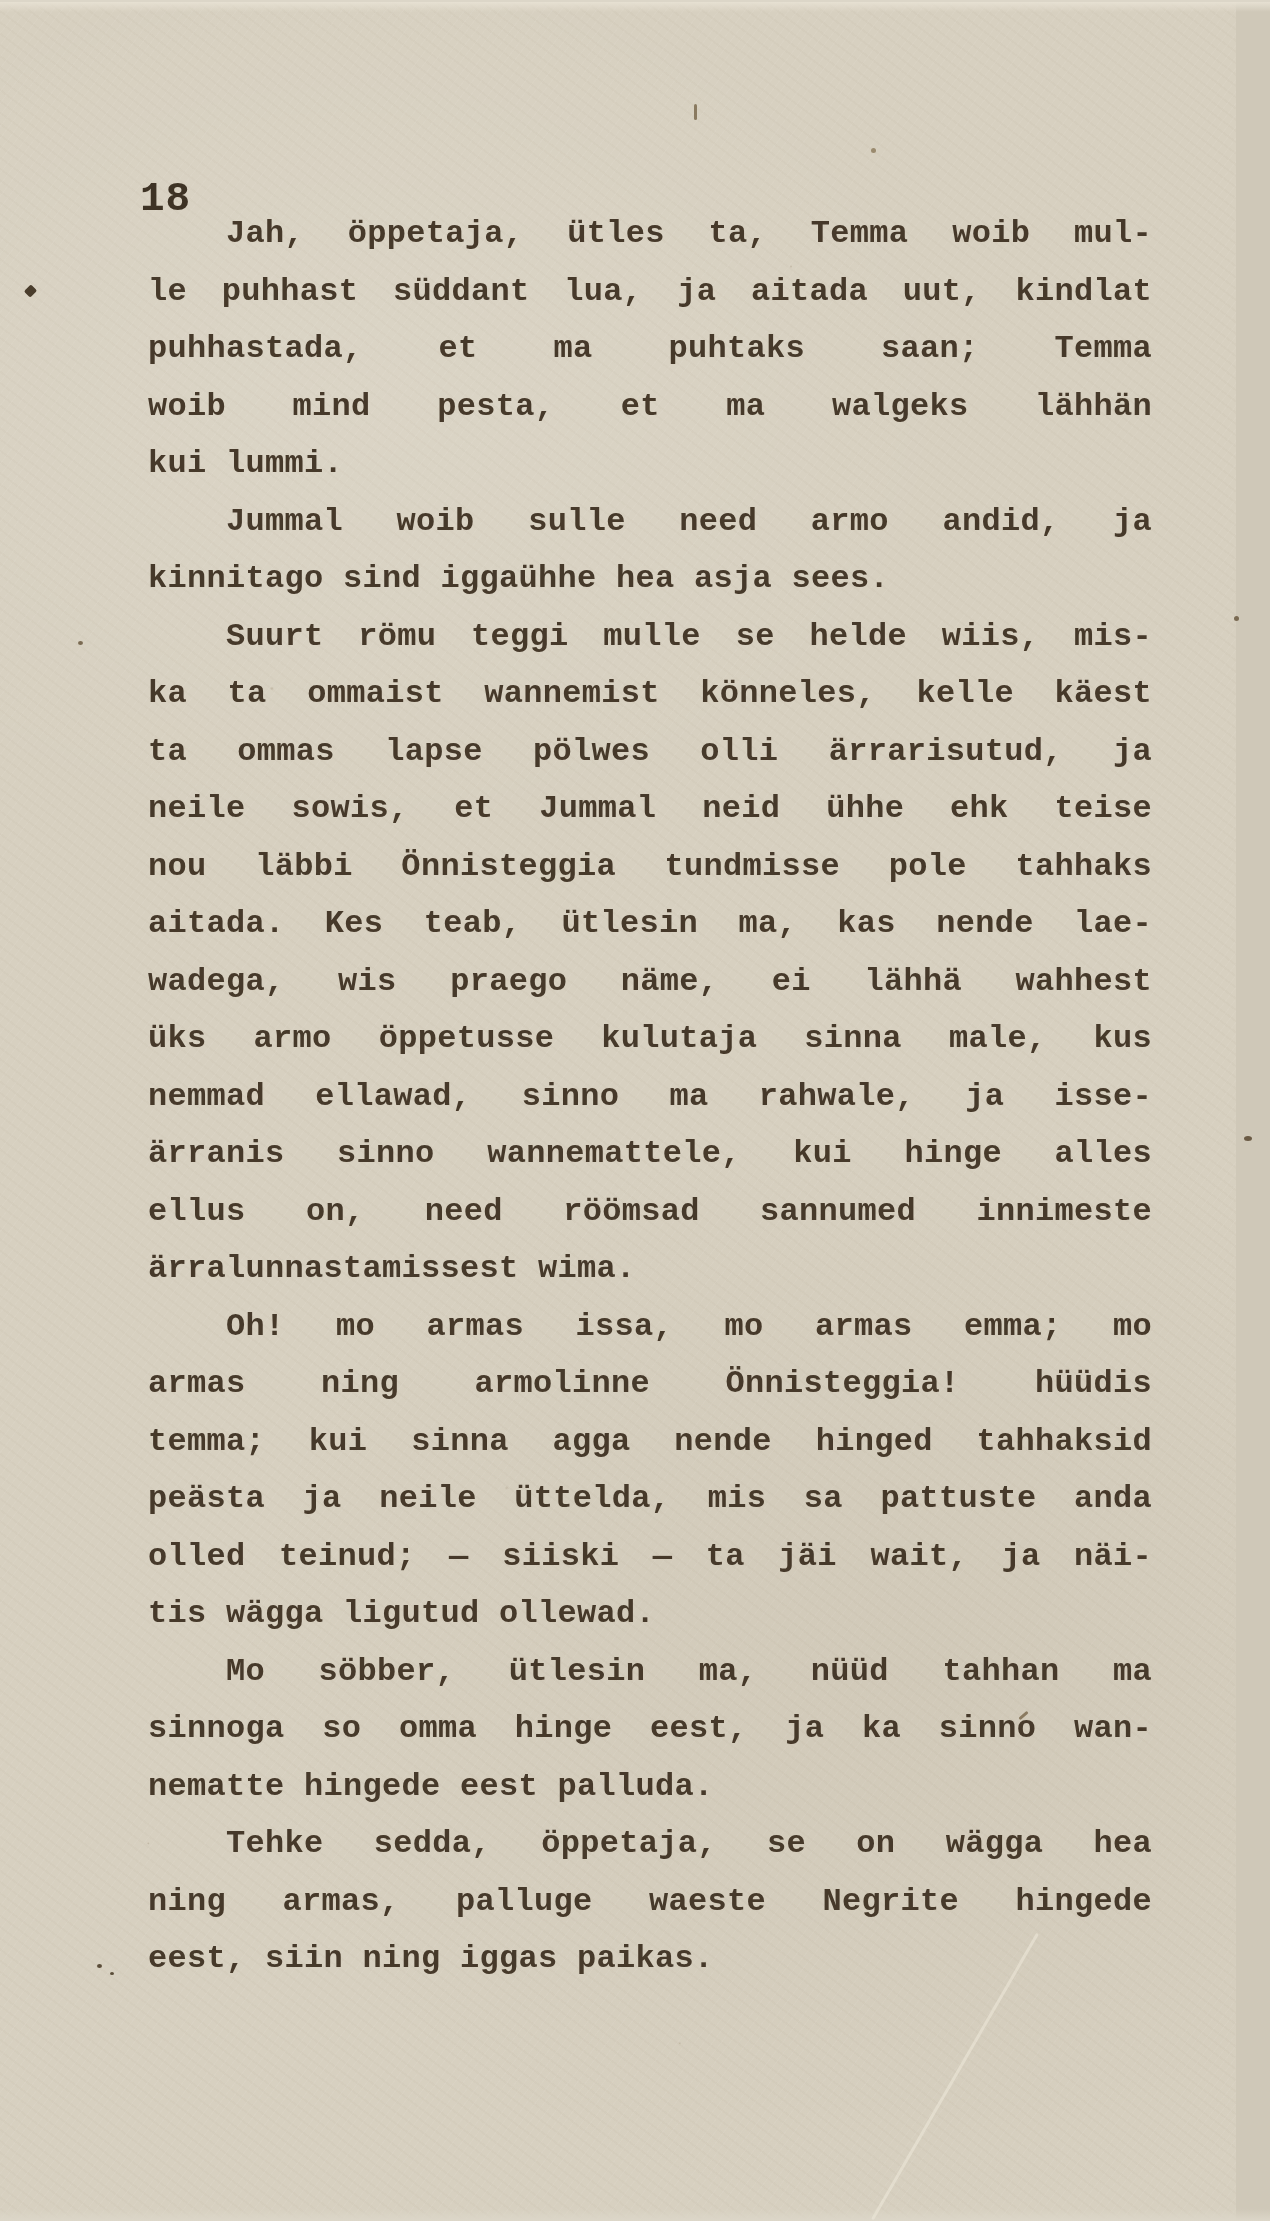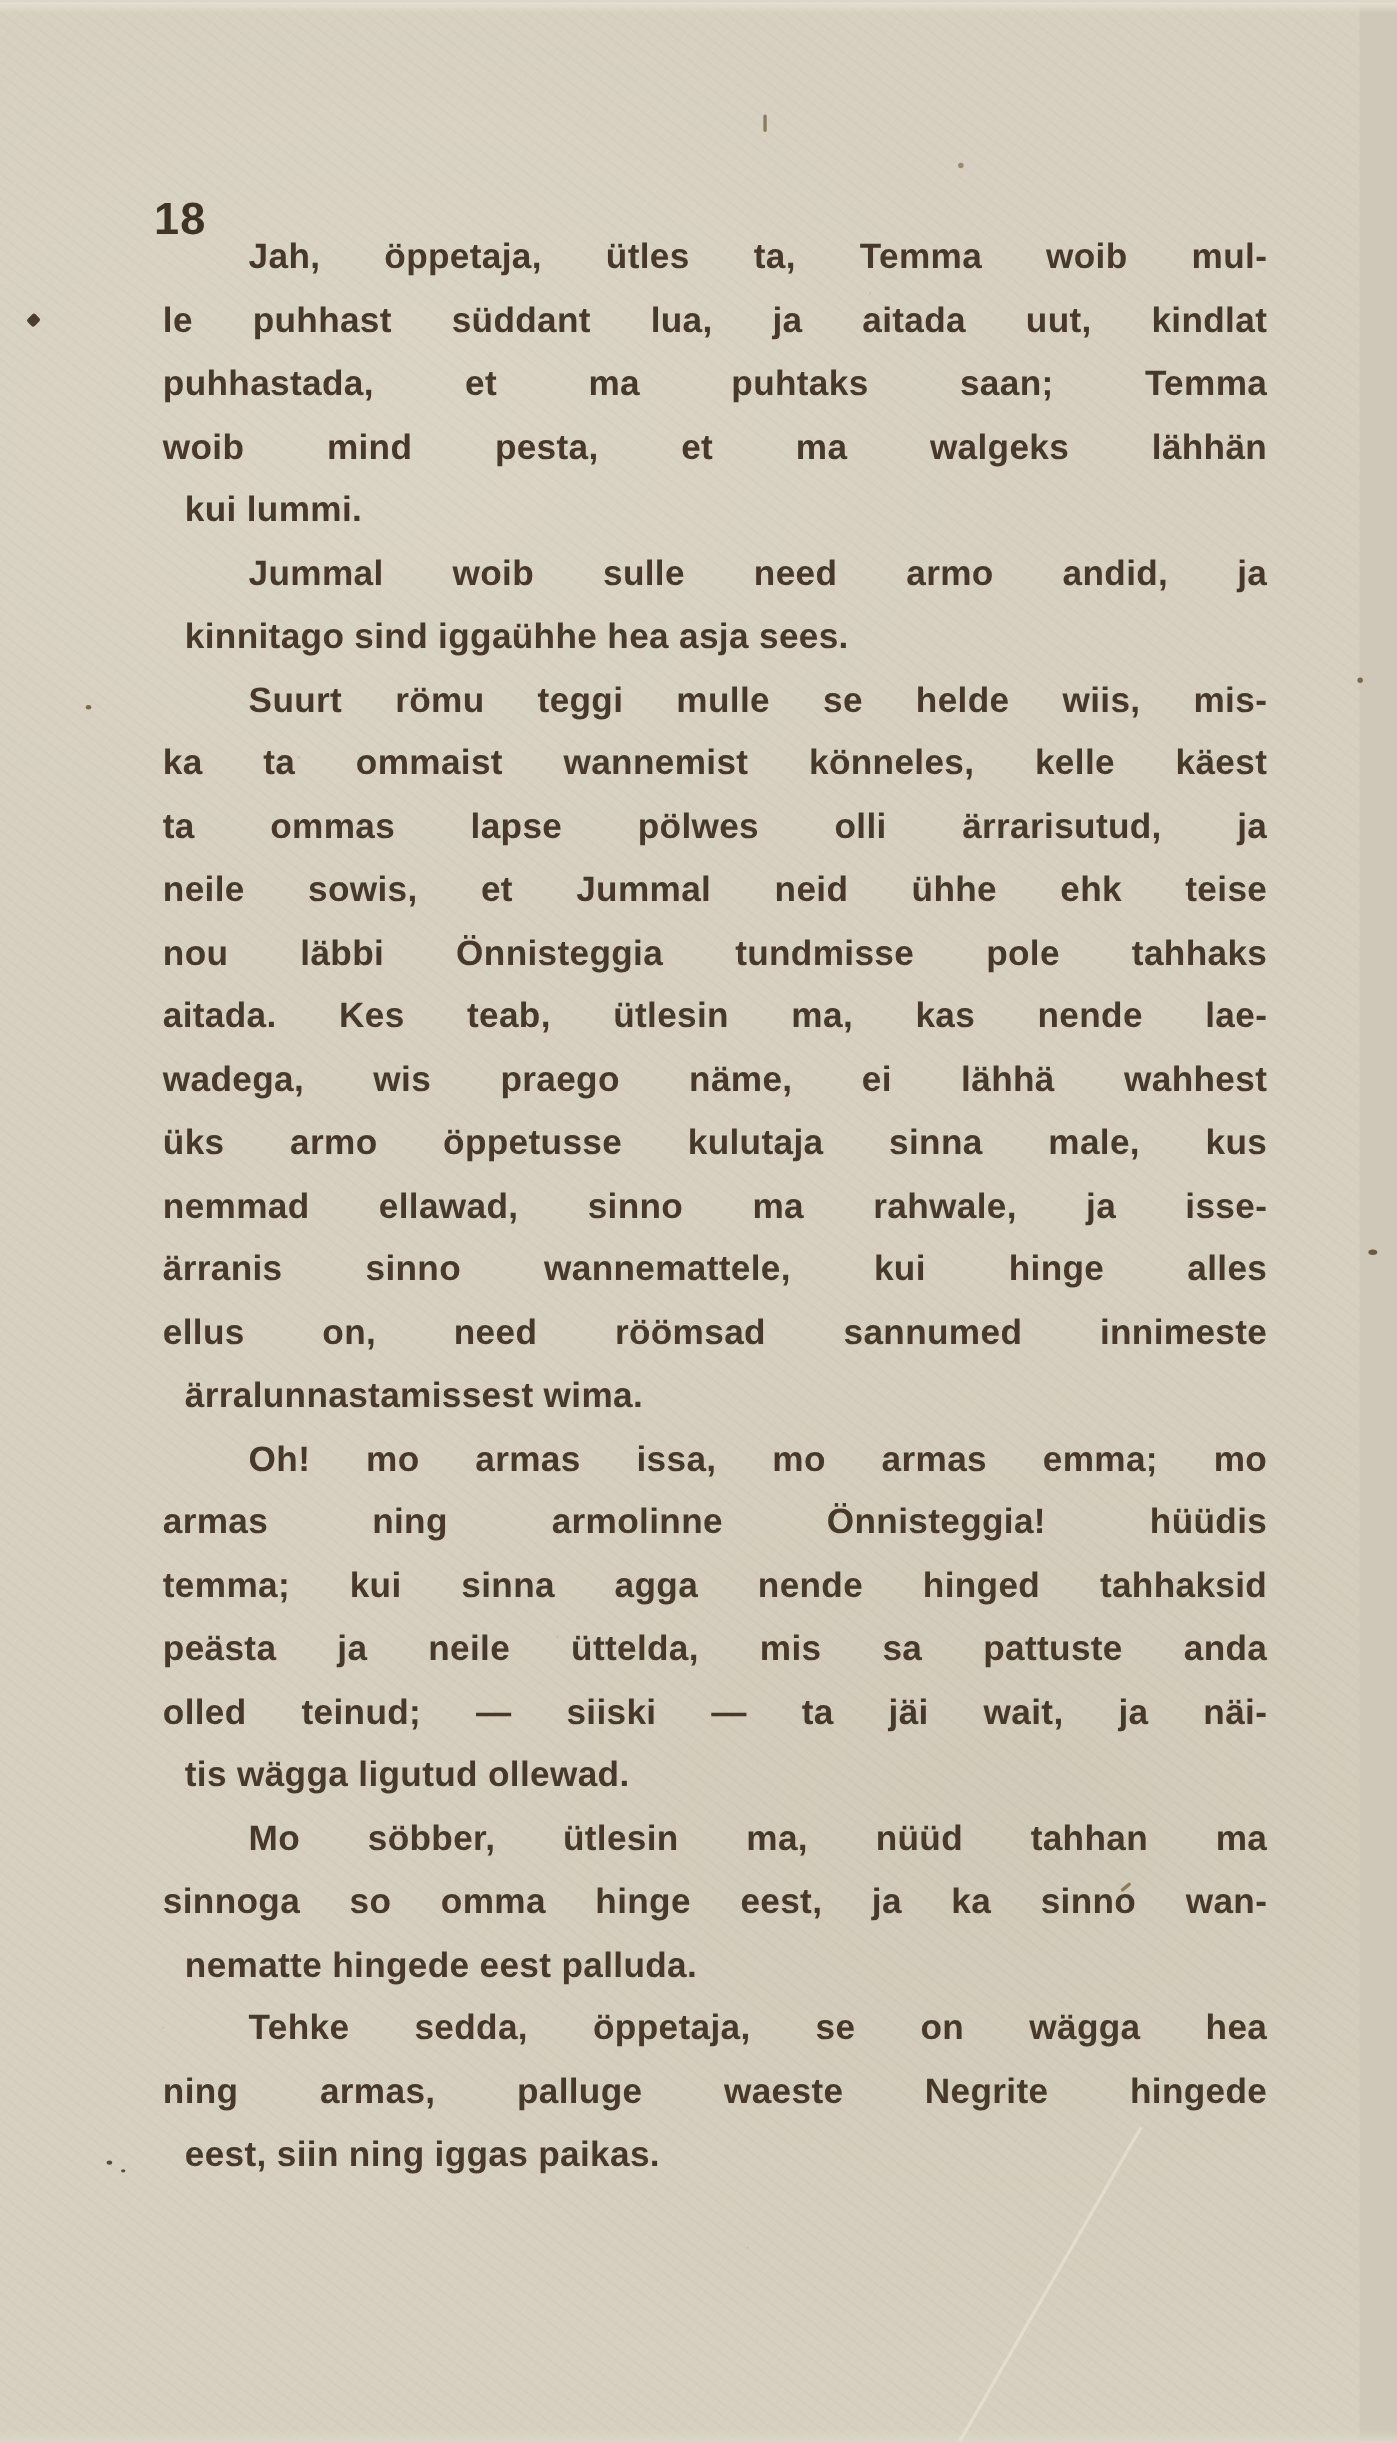--- a/index.html
+++ b/index.html
@@ -19,21 +19,21 @@
       radial-gradient(ellipse 900px 650px at 28% 18%, rgba(255,255,250,0.10), rgba(255,255,250,0) 70%),
       radial-gradient(ellipse 1000px 800px at 75% 75%, rgba(125,110,85,0.07), rgba(125,110,85,0) 70%),
       radial-gradient(circle 3px at 22% 31%, rgba(120,100,70,0.25), transparent 70%),
       radial-gradient(circle 2px at 64% 12%, rgba(120,100,70,0.28), transparent 70%),
       radial-gradient(circle 2px at 83% 44%, rgba(120,100,70,0.22), transparent 70%),
       radial-gradient(circle 3px at 41% 67%, rgba(120,100,70,0.18), transparent 70%),
       radial-gradient(circle 2px at 12% 83%, rgba(120,100,70,0.25), transparent 70%),
       radial-gradient(circle 2px at 55% 92%, rgba(120,100,70,0.22), transparent 70%),
       repeating-linear-gradient(37deg, rgba(150,135,110,0.045) 0 2px, rgba(150,135,110,0) 2px 9px),
       repeating-linear-gradient(-53deg, rgba(255,255,248,0.05) 0 1px, rgba(255,255,248,0) 1px 7px);
-    font-family: Liberation Sans, sans-serif;
+    font-family: Liberation Mono, monospace;
   }
   .edge-top {
     position: absolute; left: 0; top: 0; width: 1270px; height: 10px;
     background: linear-gradient(#e6e0d2, rgba(230,224,210,0));
     border-top: 2px solid #dcd6c8;
   }
   .edge-bottom {
     position: absolute; left: 0; bottom: 0; width: 1270px; height: 12px;
     background: linear-gradient(rgba(224,218,203,0), #ddd7c9);
   }
@@ -58,21 +58,21 @@
   }
   .line {
     height: 57.5px;
     line-height: 57.5px;
     text-align: justify;
     text-align-last: justify;
     white-space: normal;
     overflow: visible;
   }
   .line.indent { text-indent: 78px; }
-  .line.endline { text-align-last: left; margin-left: 20px; }
+  .line.endline { text-align-last: left; }
   .speck {
     position: absolute;
     background: #5a4b37;
     border-radius: 50%;
   }
   .crease {
     position: absolute;
     left: 790px;
     top: 2075px;
     width: 330px;

